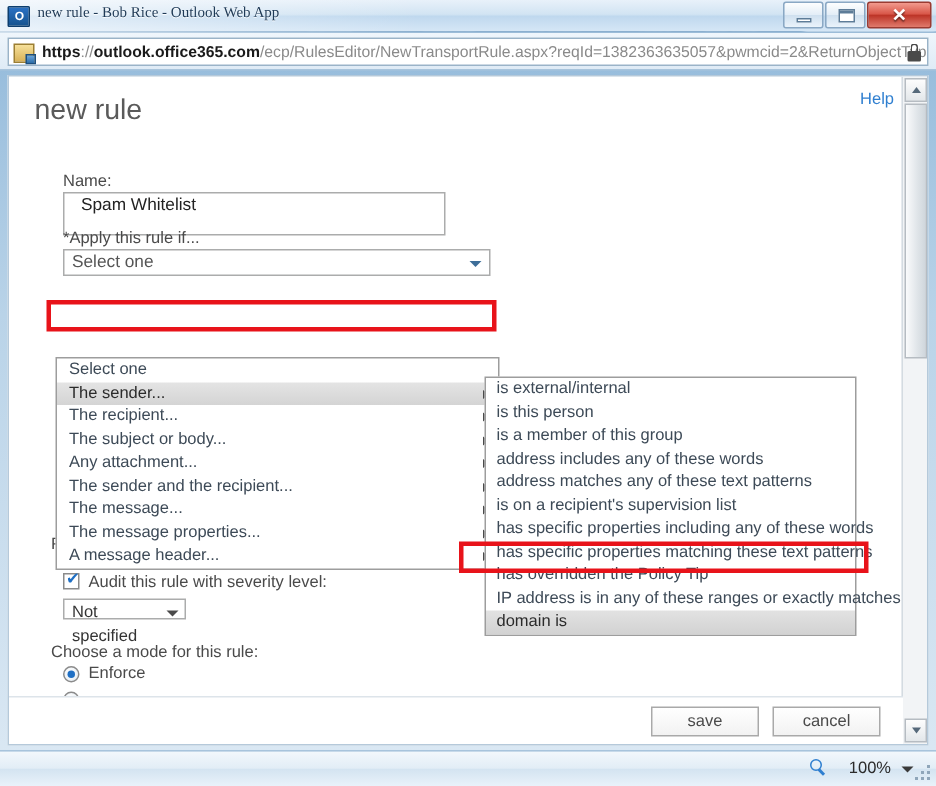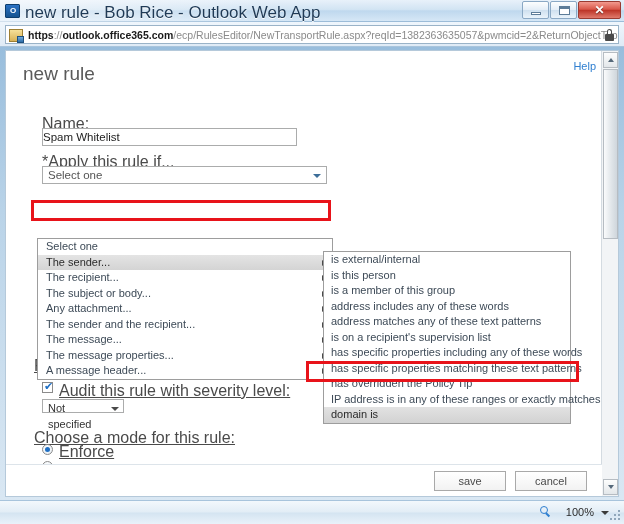--- a/index.html
+++ b/index.html
@@ -61,23 +61,24 @@
     background: linear-gradient(180deg,#2a71c4,#15538f);
     border: 1px solid #0d3e6e;
     border-radius: 1px;
     box-sizing: border-box;
     color: #fff; font-size: 8px; font-weight: bold;
     text-align: center; line-height: 12px;
     letter-spacing: -1px;
   }
   .title-text {
     position: absolute; left: 25px; top: 3px;
-    font-size: 17px; color: #1f3a56;
+    font-size: 10px; color: #1f3a56;
     text-shadow: 0 1px 0 rgba(255,255,255,.9);
     white-space: nowrap;
+    font-family: Liberation Serif, serif;
   }
 
   .winbtns { position: absolute; right: 3px; top: 1px; display: flex; gap: 1px; }
   .winbtn {
     width: 27px; height: 18px;
     border: 1px solid #8aa8c4;
     border-radius: 2px;
     background: linear-gradient(180deg,#fdfefe 0%, #e4eef7 48%, #cfe0ef 52%, #eaf3fb 100%);
     position: relative;
     box-sizing: border-box;
@@ -161,31 +162,31 @@
   }
 
   .page-title {
     position: absolute; left: 17px; top: 12px;
     font-size: 19px; color: #5a5a5a;
     font-weight: normal;
   }
 
   .field-label {
     position: absolute;
-    font-size: 16px; color: #4a4a4a; text-decoration: underline;
+    font-size: 11px; color: #4a4a4a;
   }
 
   .textinput {
     position: absolute;
-    height: 18px;
+    height: 29px;
     border: 1px solid #abacac;
     background: #fff;
     box-sizing: border-box;
     font-size: 11.5px; color: #222;
-    padding: 0 0;
+    padding: 0 11px;
     line-height: 16px;
   }
 
   .combo {
     position: absolute;
     height: 18px;
     border: 1px solid #abacac;
     background: #fff;
     box-sizing: border-box;
     font-size: 11.5px; color: #555;

